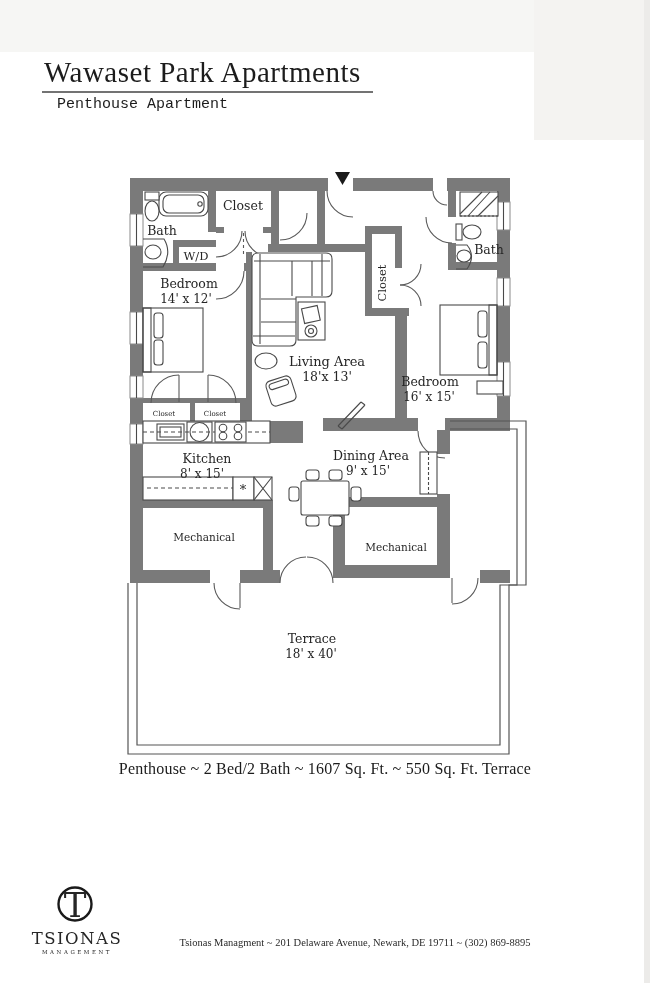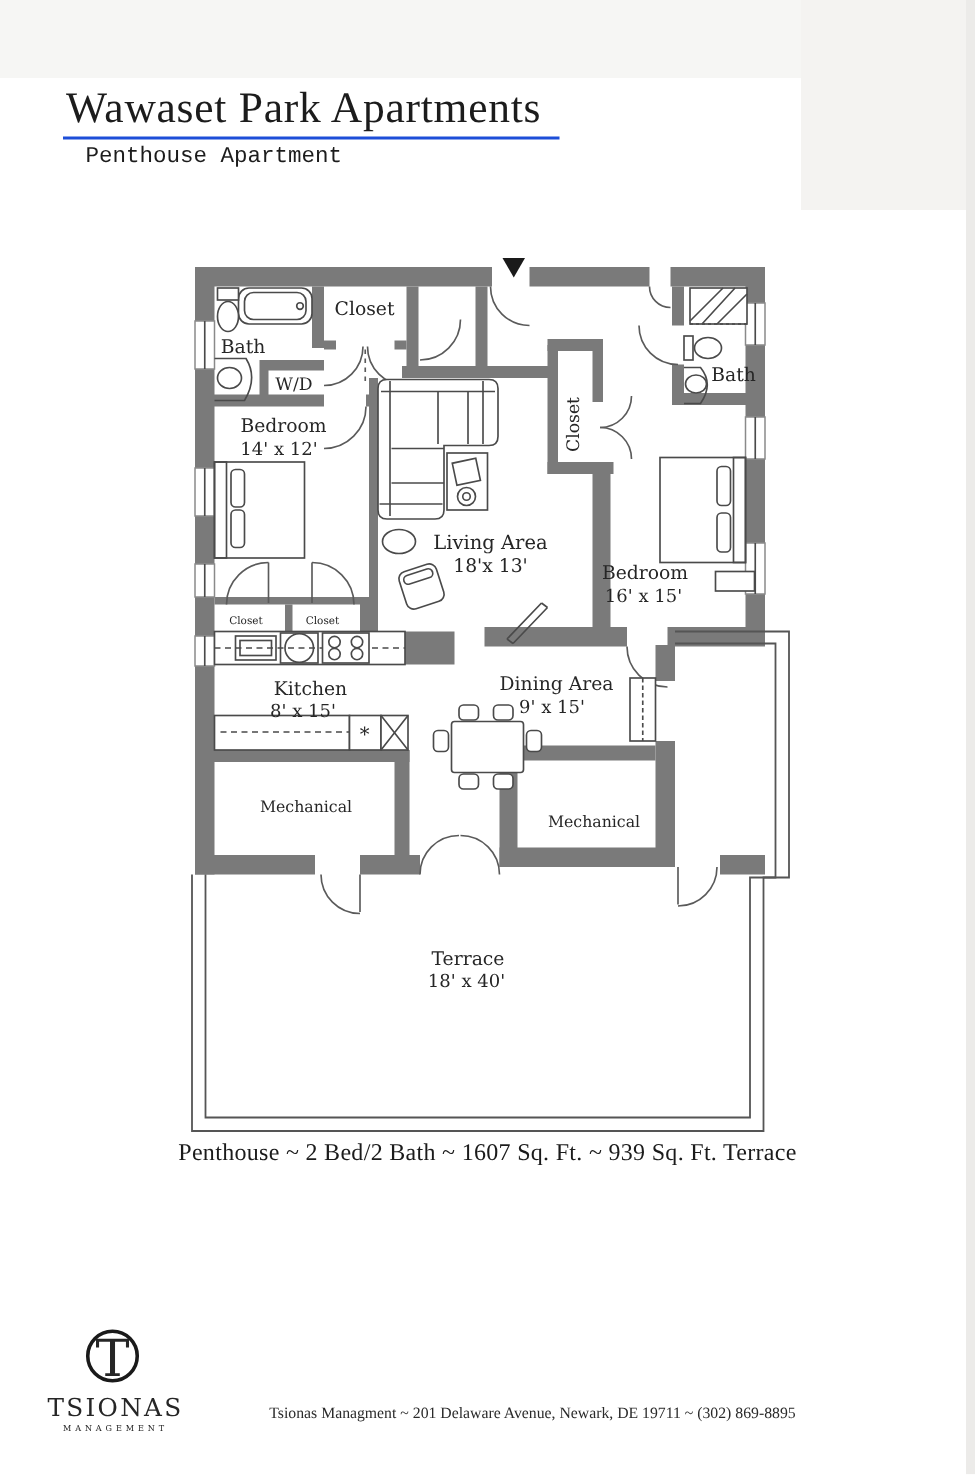--- a/index.html
+++ b/index.html
@@ -2,21 +2,21 @@
 <html><head>
 <meta charset="utf-8">
 <style>
   html,body{margin:0;padding:0;background:#fff;}
   #page{position:relative;width:650px;height:983px;background:#ffffff;overflow:hidden;
         font-family:"Liberation Serif","DejaVu Serif",serif;color:#1c1c1c;}
   .scan-top{position:absolute;left:0;top:0;width:650px;height:52px;background:#f6f6f4;}
   .scan-right{position:absolute;right:0;top:0;width:6px;height:983px;background:#ecebe9;}
   .scan-corner{position:absolute;right:6px;top:0;width:110px;height:140px;background:#f4f3f1;}
   #title{position:absolute;left:42px;top:56px;font-size:29px;letter-spacing:.5px;
-         border-bottom:2px solid #1d4ed8;padding:0 12px 2px 2px;white-space:nowrap;}
+         border-bottom:2px solid #737373;padding:0 12px 2px 2px;white-space:nowrap;}
   #subtitle{position:absolute;left:57px;top:96px;font-size:15px;font-family:Liberation Mono, monospace;}
   #caption{position:absolute;left:0;top:760px;width:650px;text-align:center;
            font-size:16px;letter-spacing:.2px;color:#1b1b1b;}
   #contact{position:absolute;left:0;top:937px;width:648px;text-align:center;
            padding-left:62px;box-sizing:border-box;font-size:10.5px;color:#2a2a2a;}
   svg text{font-family:"DejaVu Serif","Liberation Serif",serif;fill:#262626;}
   .wall{fill:#7a7a7a;}
   .thin{stroke:#4a4a4a;stroke-width:1.1;fill:none;}
   .thinw{stroke:#4a4a4a;stroke-width:1.1;fill:#ffffff;}
   .arc{stroke:#5a5a5a;stroke-width:1.1;fill:none;}
@@ -276,15 +276,15 @@
     </g>
 
     <g>
       <circle cx="75" cy="904" r="16.5" fill="none" stroke="#1a1a1a" stroke-width="2.4"></circle>
       <text x="75" y="917" font-size="34" text-anchor="middle" fill="#1a1a1a">T</text>
       <text x="77" y="944" font-size="16.5" letter-spacing="1.5" text-anchor="middle" fill="#1a1a1a">TSIONAS</text>
       <text x="77" y="954" font-size="5.4" letter-spacing="2.6" text-anchor="middle" fill="#333">MANAGEMENT</text>
     </g>
   </svg>
 
-  <div id="caption">Penthouse ~ 2 Bed/2 Bath ~ 1607 Sq. Ft. ~ 939 Sq. Ft. Terrace</div>
+  <div id="caption">Penthouse ~ 2 Bed/2 Bath ~ 1607 Sq. Ft. ~ 550 Sq. Ft. Terrace</div>
   <div id="contact">Tsionas Managment ~ 201 Delaware Avenue, Newark, DE 19711 ~ (302) 869-8895</div>
 </div>
 
 </body></html>

